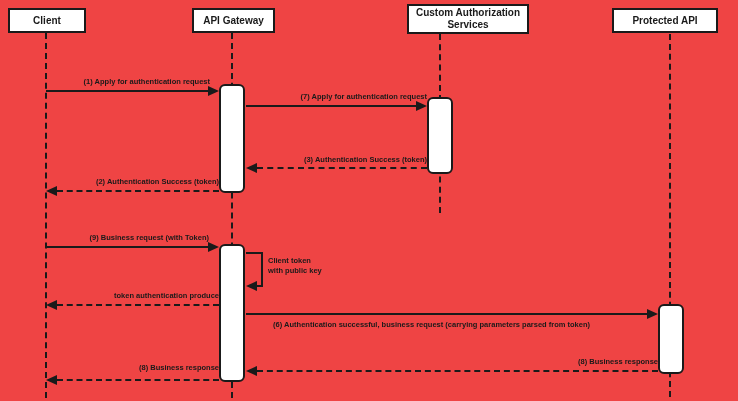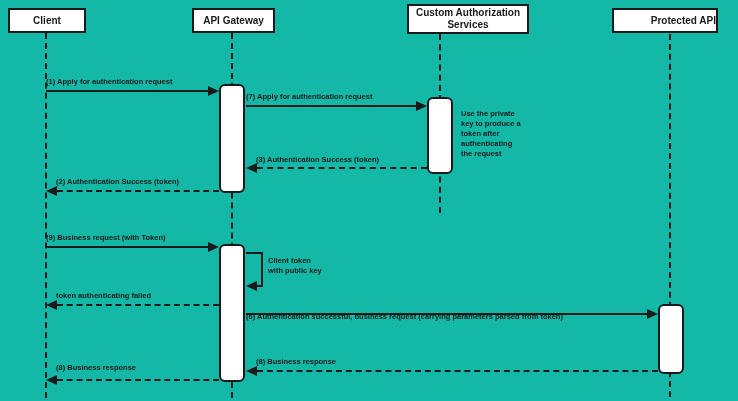--- a/index.html
+++ b/index.html
@@ -1,17 +1,17 @@
 <!DOCTYPE html>
 <html><head>
 <meta charset="utf-8">
 <style>
   html,body{margin:0;padding:0;background:#ffffff;}
   #canvas{
-    position:relative;width:738px;height:401px;background:#14b8a6;
+    position:relative;width:738px;height:401px;background:#ef4444;
     font-family:"Liberation Sans",sans-serif;color:#1a1a1a;overflow:hidden;
   }
   .pbox{
     position:absolute;box-sizing:border-box;border:2px solid #1a1a1a;background:#ffffff;
     display:flex;align-items:center;justify-content:center;text-align:center;
     font-weight:bold;font-size:10px;line-height:12px;white-space:pre-line;z-index:4;
   }
   .lifeline{position:absolute;width:0;border-left:2px dashed #1a1a1a;z-index:1;}
   .activation{
     position:absolute;box-sizing:border-box;width:26px;border:2px solid #1a1a1a;
@@ -24,21 +24,21 @@
     position:absolute;width:0;height:0;z-index:3;
     border-top:5px solid transparent;border-bottom:5px solid transparent;
     border-left:11px solid #1a1a1a;
   }
   .head-l{
     position:absolute;width:0;height:0;z-index:3;
     border-top:5px solid transparent;border-bottom:5px solid transparent;
     border-right:11px solid #1a1a1a;
   }
   .mlabel{
-    position:absolute;font-size:7.5px;font-weight:bold;text-align:left;
+    position:absolute;font-size:7.5px;font-weight:bold;text-align:right;
     line-height:10px;white-space:pre-line;z-index:5;
   }
   .mlabel.left{text-align:left;}
 </style>
 </head>
 <body>
 
 <div id="canvas">
 
   <div class="lifeline" style="left:45px;top:33px;height:365px;"></div>
@@ -49,67 +49,62 @@
   <div class="pbox" style="left:8px;top:8px;width:78px;height:25px;">
     <span>Client</span>
   </div>
   <div class="pbox" style="left:192px;top:8px;width:83px;height:25px;">
     <span>API Gateway</span>
   </div>
   <div class="pbox" style="left:379px;top:4px;width:122px;height:30px;margin-left:28px;">
     <span>Custom Authorization
 Services</span>
   </div>
-  <div class="pbox" style="left:612px;top:8px;width:106px;height:25px;justify-content:flex-end;">
+  <div class="pbox" style="left:612px;top:8px;width:106px;height:25px;">
     <span>Protected API</span>
   </div>
 
   <div class="activation" style="left:219px;top:84px;height:109px;"></div>
   <div class="activation" style="left:427px;top:97px;height:77px;"></div>
   <div class="activation" style="left:219px;top:244px;height:138px;"></div>
   <div class="activation" style="left:658px;top:304px;height:70px;"></div>
 
   <div class="mlabel" style="left:46px;top:77px;width:164px;">(1) Apply for authentication request</div>
   <div class="mline" style="left:46px;top:90px;width:164px;"></div>
   <div class="head-r" style="left:208px;top:86px;"></div>
 
   <div class="mlabel" style="left:246px;top:92px;width:181px;">(7) Apply for authentication request</div>
   <div class="mline" style="left:246px;top:105px;width:171px;"></div>
   <div class="head-r" style="left:416px;top:101px;"></div>
 
-  <div class="mlabel left" style="left:461px;top:109px;width:70px;">Use the private
-key to produce a
-token after
-authenticating
-the request</div>
 
   <div class="mlabel" style="left:256px;top:155px;width:171px;">(3) Authentication Success (token)</div>
   <div class="mline dashed" style="left:257px;top:167px;width:170px;"></div>
   <div class="head-l" style="left:246px;top:163px;"></div>
 
   <div class="mlabel" style="left:56px;top:177px;width:163px;">(2) Authentication Success (token)</div>
   <div class="mline dashed" style="left:57px;top:190px;width:162px;"></div>
   <div class="head-l" style="left:46px;top:186px;"></div>
 
   <div class="mlabel" style="left:46px;top:233px;width:163px;">(9) Business request (with Token)</div>
   <div class="mline" style="left:46px;top:246px;width:164px;"></div>
   <div class="head-r" style="left:208px;top:242px;"></div>
 
   <div class="mline" style="left:246px;top:252px;width:17px;"></div>
   <div class="vline" style="left:261px;top:252px;height:35px;"></div>
   <div class="mline" style="left:257px;top:285px;width:6px;"></div>
   <div class="head-l" style="left:246px;top:281px;"></div>
   <div class="mlabel left" style="left:268px;top:256px;width:62px;">Client token
 with public key</div>
 
-  <div class="mlabel" style="left:56px;top:291px;width:163px;">token authenticating failed</div>
+  <div class="mlabel" style="left:56px;top:291px;width:163px;">token authentication produce</div>
   <div class="mline dashed" style="left:57px;top:304px;width:162px;"></div>
   <div class="head-l" style="left:46px;top:300px;"></div>
 
-  <div class="mlabel" style="left:246px;top:312px;width:456px;">(6) Authentication successful, business request (carrying parameters parsed from token)</div>
+  <div class="mlabel" style="left:246px;top:320px;width:344px;">(6) Authentication successful, business request (carrying parameters parsed from token)</div>
   <div class="mline" style="left:246px;top:313px;width:402px;"></div>
   <div class="head-r" style="left:647px;top:309px;"></div>
 
   <div class="mlabel" style="left:256px;top:357px;width:402px;">(8) Business response</div>
   <div class="mline dashed" style="left:257px;top:370px;width:401px;"></div>
   <div class="head-l" style="left:246px;top:366px;"></div>
 
   <div class="mlabel" style="left:56px;top:363px;width:163px;">(8) Business response</div>
   <div class="mline dashed" style="left:57px;top:379px;width:162px;"></div>
   <div class="head-l" style="left:46px;top:375px;"></div>

